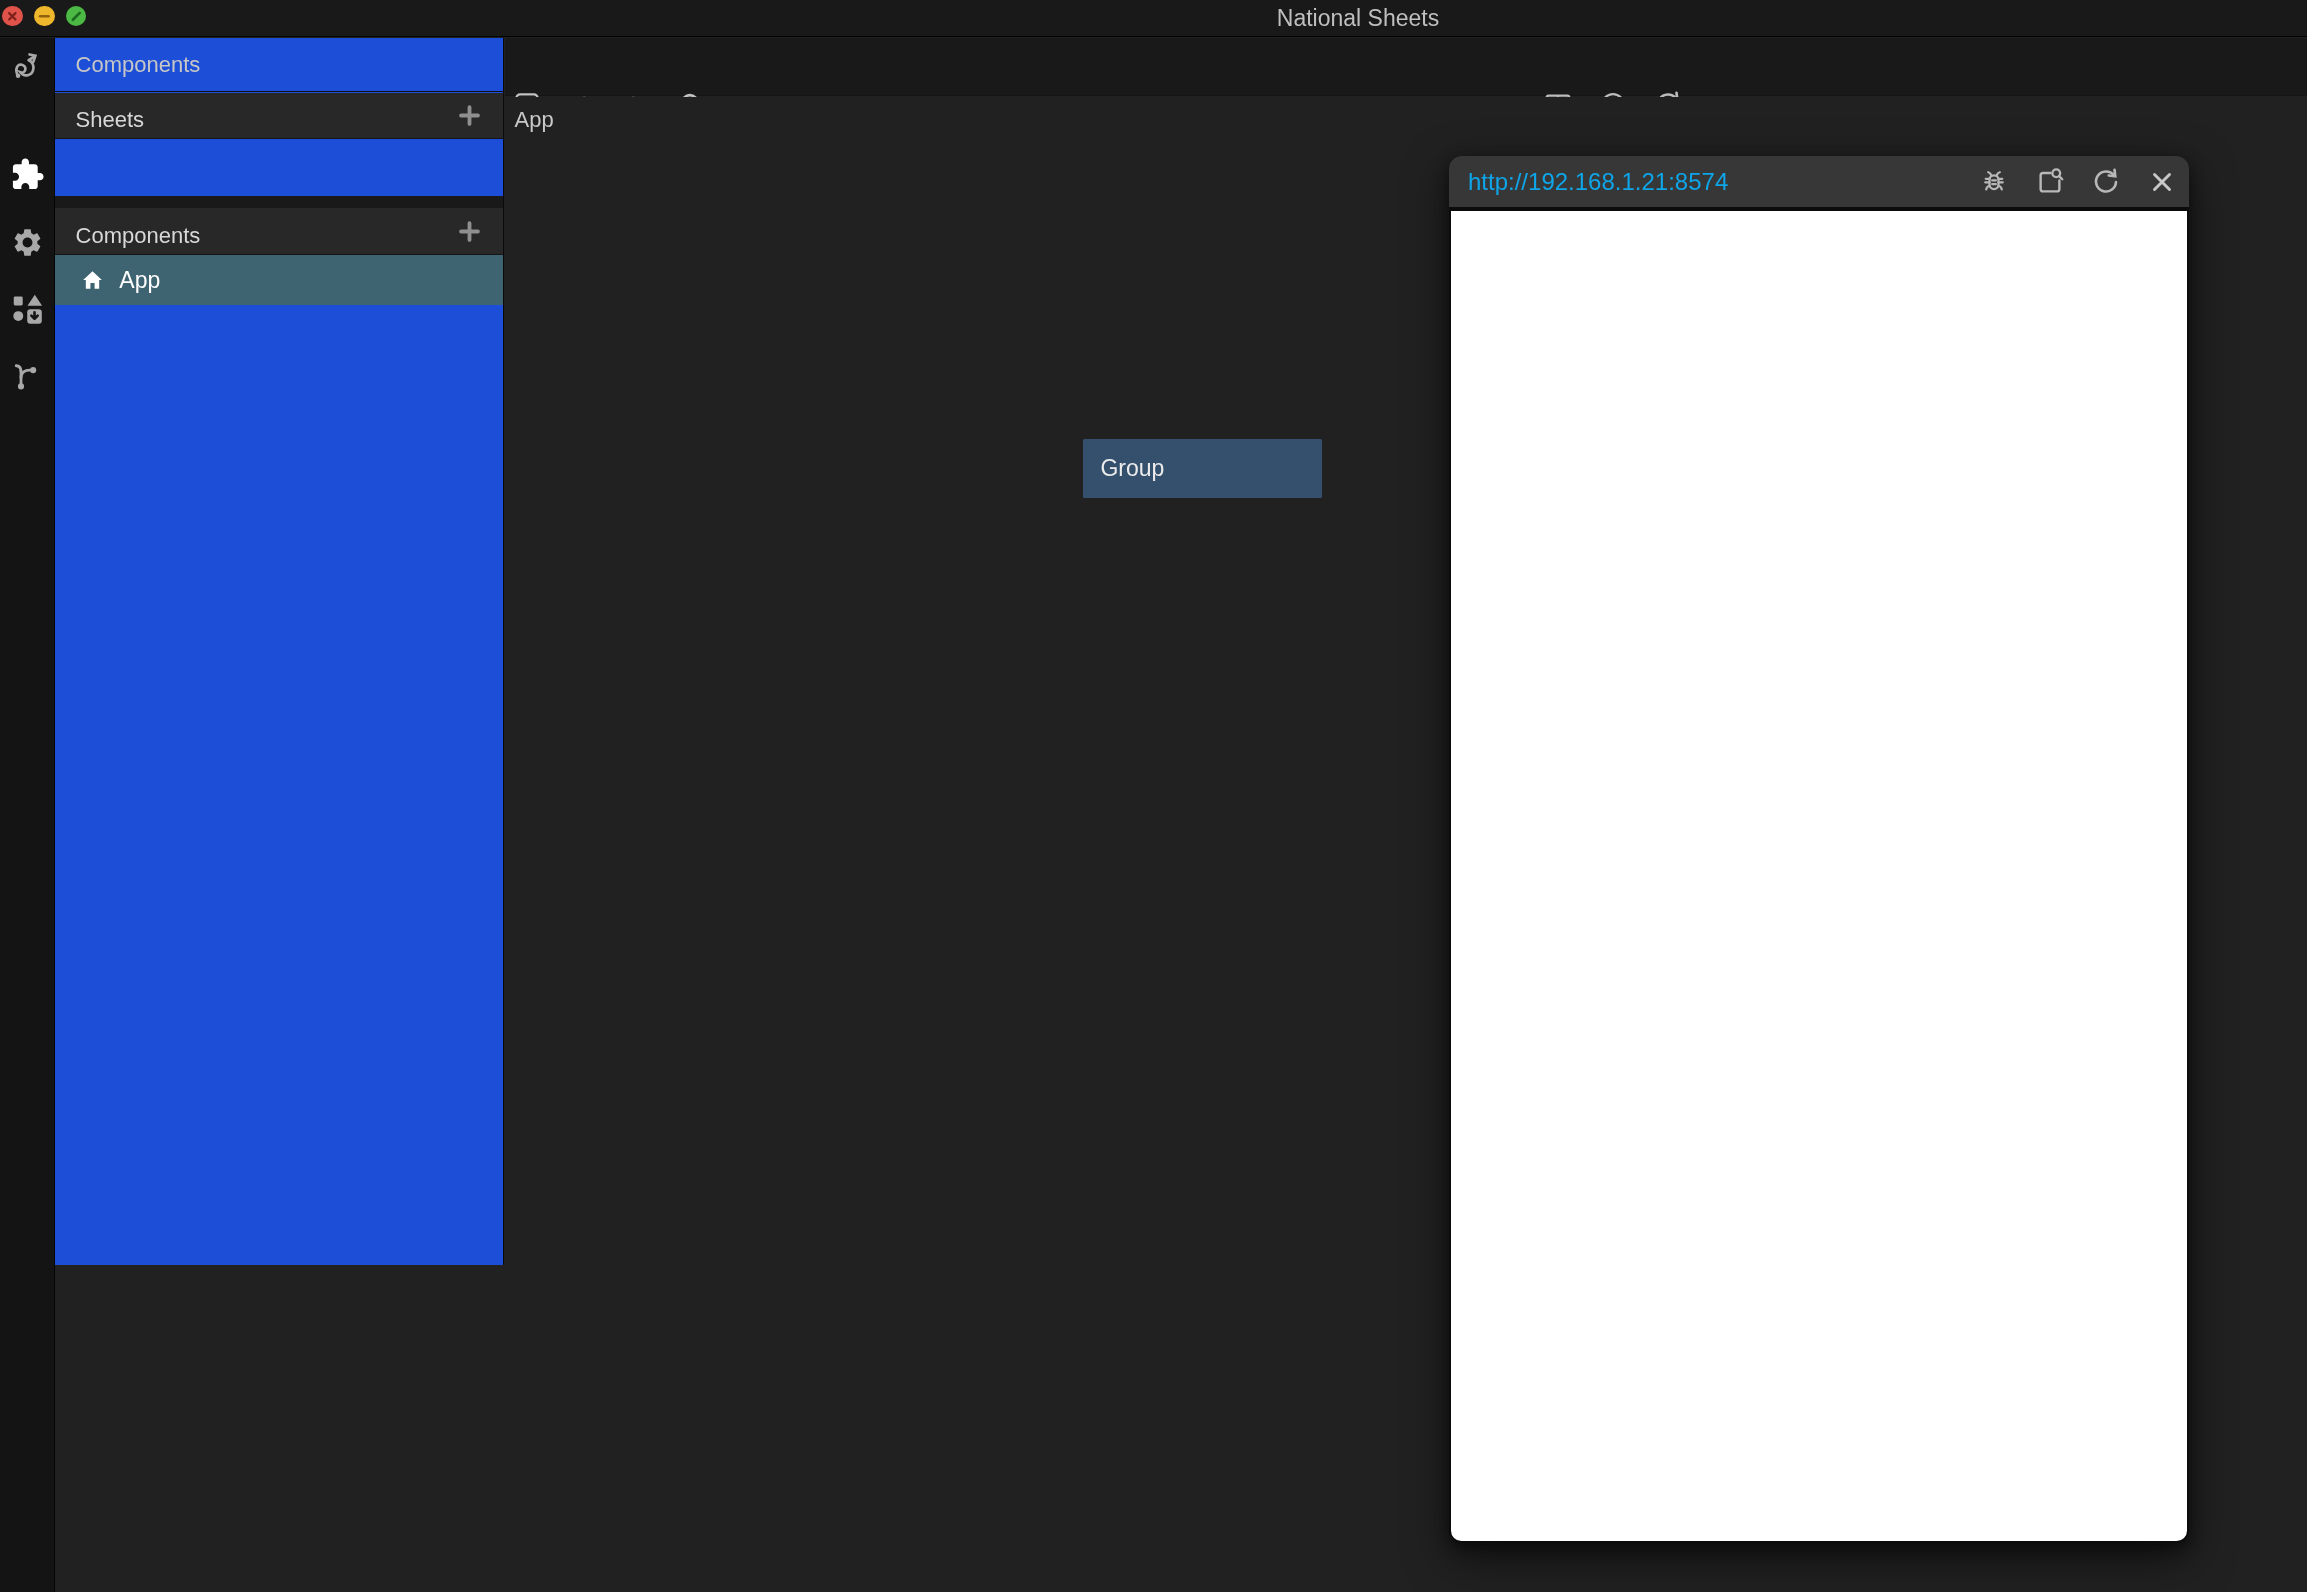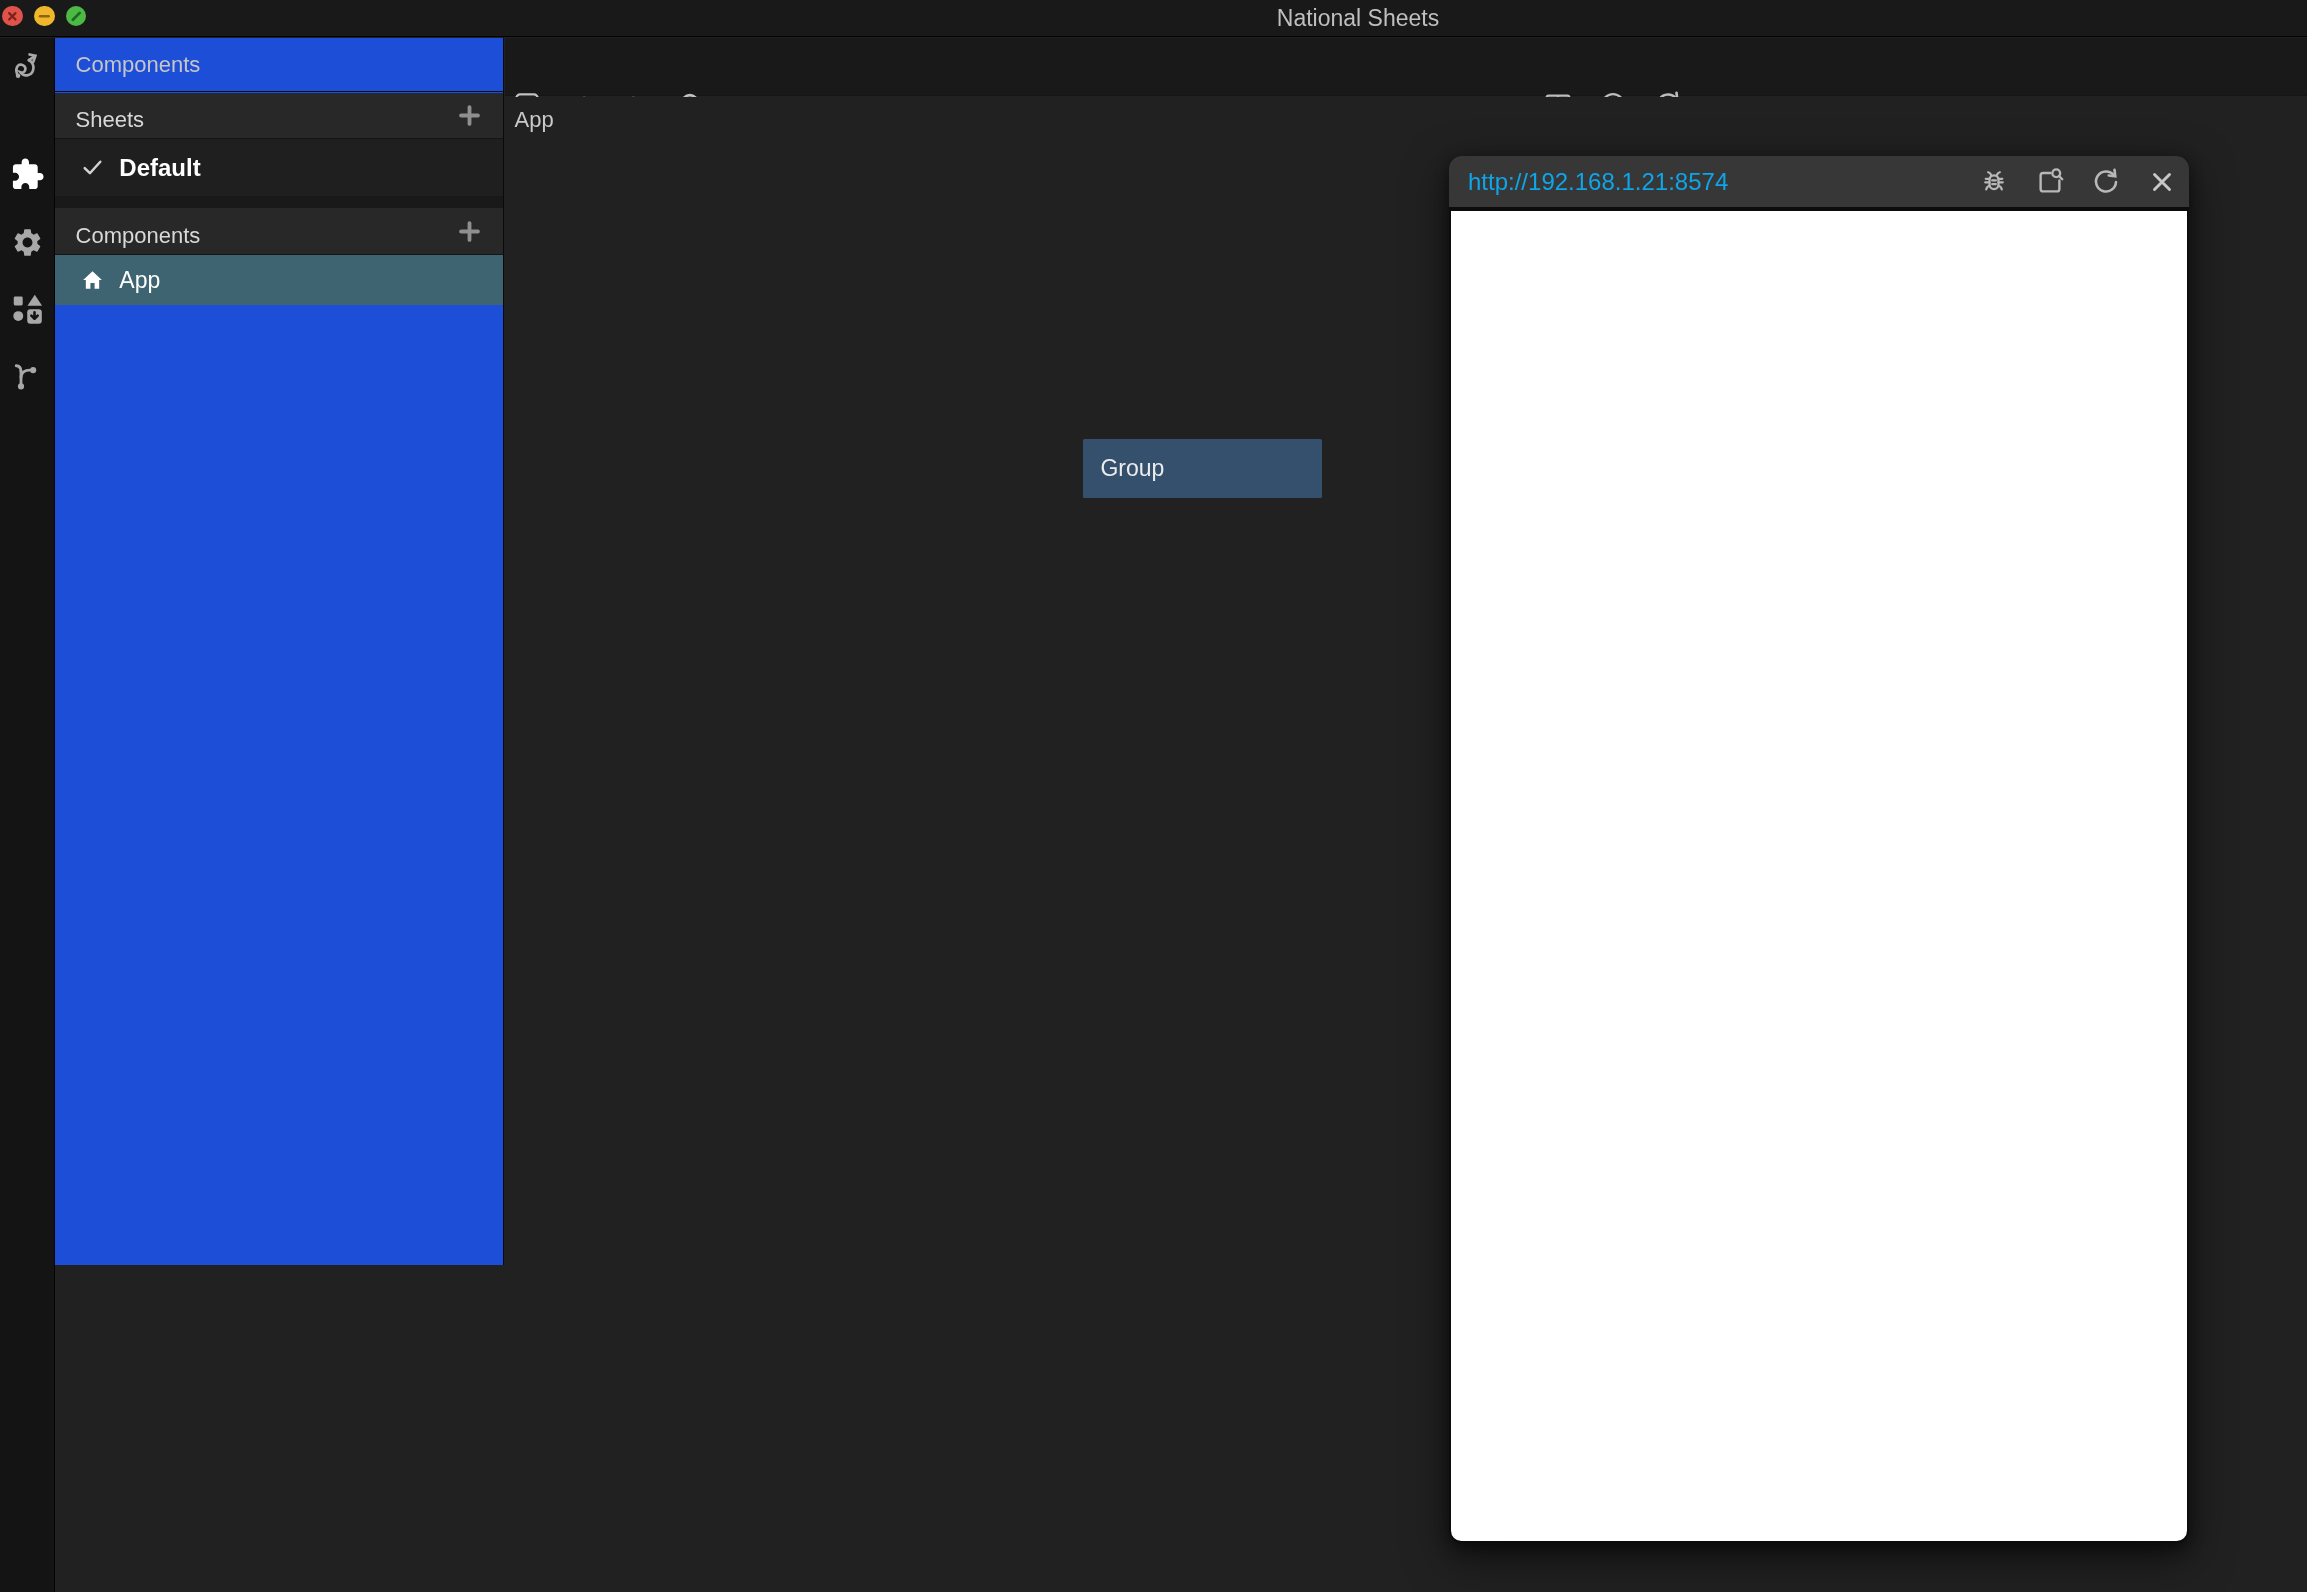--- a/index.html
+++ b/index.html
@@ -147,28 +147,20 @@
     <span class="sec-label">Sheets</span>
     <span class="add-btn">
       <span>
         <svg width="27" height="27" viewBox="0 0 24 24" stroke="#8f8f8f" stroke-width="3.4" stroke-linecap="round" fill="none">
             <path d="M12 4.5 V19.5 M4.5 12 H19.5"></path>
           </svg>
       </span>
     </span>
   </div>
 
-  <div class="abs list-item" style="top:101px;height:57px;background:#1f1f1f">
-    <span>
-      <svg width="25" height="25" viewBox="0 0 24 24" fill="none" stroke="#d2d2d2" stroke-width="2.4" stroke-linecap="round" stroke-linejoin="round">
-          <path d="M4.5 12.5 L9.5 17.5 L19.5 6.5"></path>
-        </svg>
-    </span>
-    <span class="item-label" style="font-size:24px;font-weight:700">Default</span>
-  </div>
 
   <div class="abs sec-gap" style="top:158px"></div>
 
   <div class="abs section-header" style="top:170px;height:47px">
     <span class="sec-label">Components</span>
     <span class="add-btn">
       <span>
         <svg width="27" height="27" viewBox="0 0 24 24" stroke="#8f8f8f" stroke-width="3.4" stroke-linecap="round" fill="none">
             <path d="M12 4.5 V19.5 M4.5 12 H19.5"></path>
           </svg>

